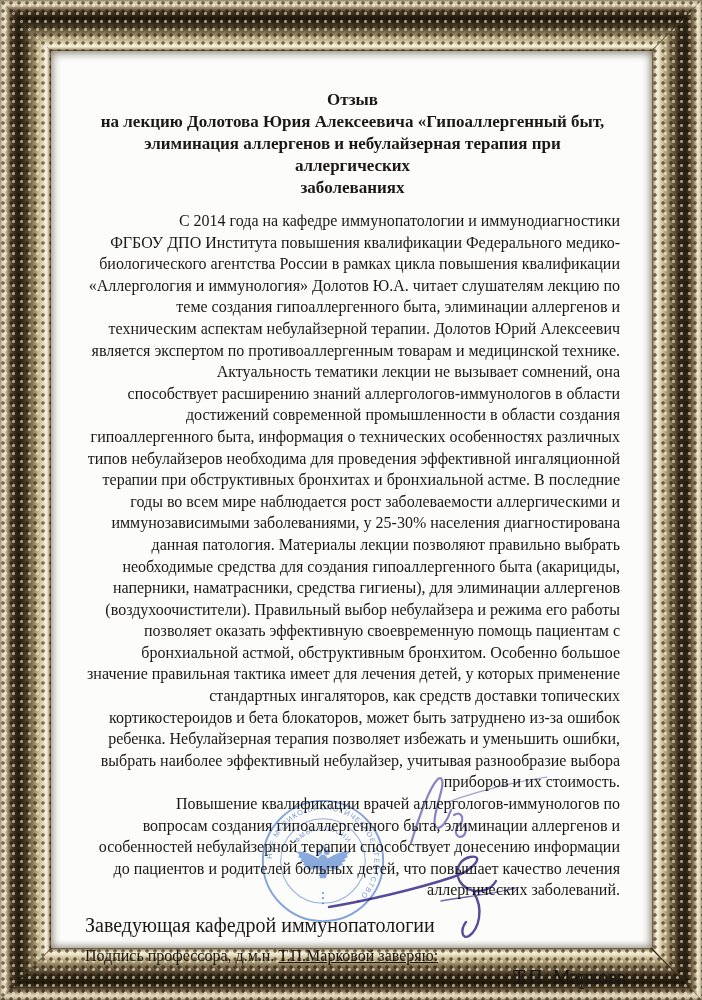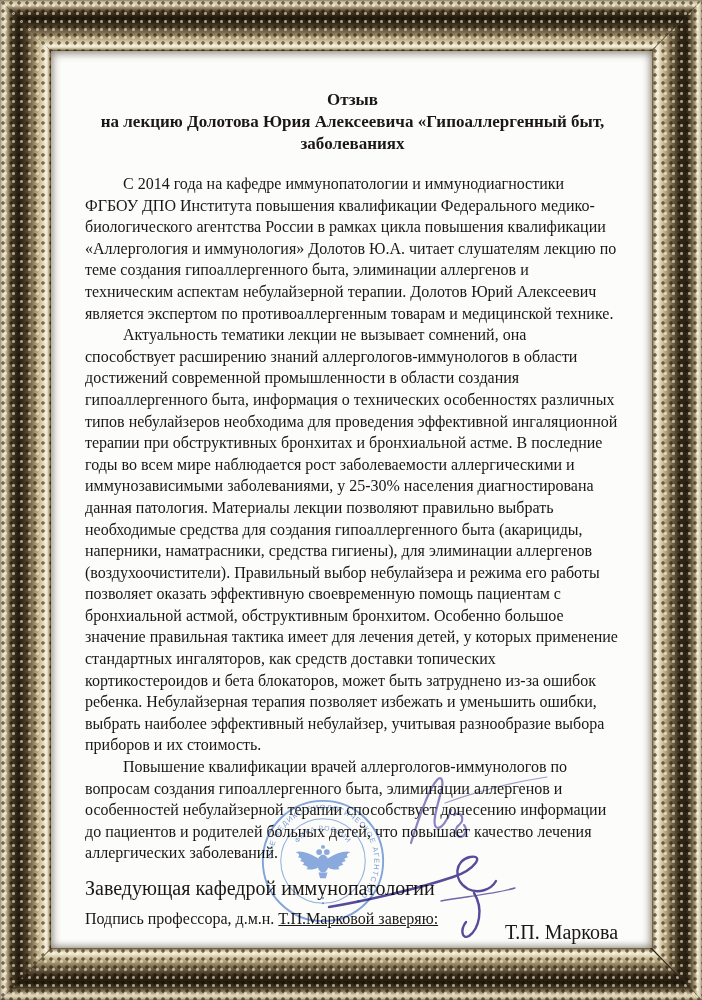--- a/index.html
+++ b/index.html
@@ -22,22 +22,22 @@
     --g:linear-gradient(90deg,#9a8c70 0%,#d9cfb4 4%,#e8dfc6 9%,#a2926f 15%,#4a3c26 24%,#2a2012 34%,#342916 44%,#5c4e35 54%,#8a7957 64%,#b3a27c 72%,#d5c6a0 80%,#ece3c8 87%,#f2ebd6 92%,#bcac86 96%,#5a4d35 100%);
     clip-path:polygon(0 0,100% 51px,100% calc(100% - 52px),0 100%);}
   .frame-right{top:0;bottom:0;right:0;width:50px;
     --g:linear-gradient(270deg,#9a8c70 0%,#d9cfb4 4%,#e8dfc6 9%,#a2926f 15%,#4a3c26 24%,#2a2012 34%,#342916 44%,#5c4e35 54%,#8a7957 64%,#b3a27c 72%,#d5c6a0 80%,#ece3c8 87%,#f2ebd6 92%,#bcac86 96%,#5a4d35 100%);
     clip-path:polygon(100% 0,100% 100%,0 calc(100% - 52px),0 51px);}
   
   .paper{position:absolute;left:51px;top:51px;right:50px;bottom:52px;background:#fcfcfa;
     box-shadow:inset 0 3px 9px rgba(55,45,25,.30), inset 0 -2px 6px rgba(55,45,25,.22),
                inset 3px 0 8px rgba(55,45,25,.20), inset -3px 0 8px rgba(55,45,25,.20);
     padding:38px 32px 0 34px;box-sizing:border-box;color:#1a1714;}
-  .doc-title{font-weight:bold;font-size:17px;line-height:22px;text-align:center;margin:0 0 18px 0;}
-  .para{margin:0;font-size:16px;line-height:21.6px;text-indent:38px;text-align:left;}
+  .doc-title{font-weight:bold;font-size:17px;line-height:22px;text-align:center;margin:0 0 11px 0;}
+  .para{margin:0;font-size:16px;line-height:21.6px;text-indent:38px;text-align:right;}
   .signoff{position:relative;margin-top:14px;font-size:20px;line-height:21.6px;}
   .certify{position:relative;margin-top:8px;font-size:16px;line-height:21.6px;}
   .name{position:absolute;left:420px;white-space:nowrap;}
   .u{text-decoration:underline;}
   
   .stamp{position:absolute;left:208px;top:746px;width:128px;height:128px;opacity:.85;
          mix-blend-mode:multiply;z-index:3;}
   .sig{position:absolute;mix-blend-mode:multiply;z-index:4;}
   .sig-markova{left:348px;top:718px;width:152px;height:92px;}
   .sig-borisov{left:272px;top:798px;width:196px;height:94px;}
@@ -50,30 +50,31 @@
   <div class="frame-strip frame-top"></div>
   <div class="frame-strip frame-bottom"></div>
   <div class="frame-strip frame-left"></div>
   <div class="frame-strip frame-right"></div>
 
   <div class="paper">
 
     <div class="doc-title">
       <div>Отзыв</div>
       <div>на лекцию Долотова Юрия Алексеевича «Гипоаллергенный быт,</div>
+      <div>элиминация аллергенов и небулайзерная терапия при аллергических</div>
       <div>заболеваниях</div>
     </div>
 
     <p class="para">С 2014 года на кафедре иммунопатологии и иммунодиагностики ФГБОУ ДПО Института повышения квалификации Федерального медико-биологического агентства России в рамках цикла повышения квалификации «Аллергология и иммунология» Долотов Ю.А. читает слушателям лекцию по теме создания гипоаллергенного быта, элиминации аллергенов и техническим аспектам небулайзерной терапии. Долотов Юрий Алексеевич является экспертом по противоаллергенным товарам и медицинской технике.</p>
     <p class="para">Актуальность тематики лекции не вызывает сомнений, она способствует расширению знаний аллергологов-иммунологов в области достижений современной промышленности в области создания гипоаллергенного быта, информация о технических особенностях различных типов небулайзеров необходима для проведения эффективной ингаляционной терапии при обструктивных бронхитах и бронхиальной астме. В последние годы во всем мире наблюдается рост заболеваемости аллергическими и иммунозависимыми заболеваниями, у 25-30% населения диагностирована данная патология. Материалы лекции позволяют правильно выбрать необходимые средства для соэдания гипоаллергенного быта (акарициды, наперники, наматрасники, средства гигиены), для элиминации аллергенов (воздухоочистители). Правильный выбор небулайзера и режима его работы позволяет оказать эффективную своевременную помощь пациентам с бронхиальной астмой, обструктивным бронхитом. Особенно большое значение правильная тактика имеет для лечения детей, у которых применение стандартных ингаляторов, как средств доставки топических кортикостероидов и бета блокаторов, может быть затруднено из-за ошибок ребенка. Небулайзерная терапия позволяет избежать и уменьшить ошибки, выбрать наиболее эффективный небулайзер, учитывая разнообразие выбора приборов и их стоимость.</p>
     <p class="para">Повышение квалификации врачей аллергологов-иммунологов по вопросам создания гипоаллергенного быта, элиминации аллергенов и особенностей небулайзерной терапии способствует донесению информации до пациентов и родителей больных детей, что повышает качество лечения аллергических заболеваний.</p>
 
     <div class="signoff">
       <div>Заведующая кафедрой иммунопатологии</div>
-      <span class="name" style="top:44px;">Т.П. Маркова</span>
+      <span class="name" style="top:52px;margin-left:8px;">Т.П. Маркова</span>
     </div>
 
     <div class="certify">
       <div><span>Подпись профессора, д.м.н. </span><span class="u">Т.П.Марковой заверяю:</span></div>
 
     </div>
 
     <svg class="stamp" viewBox="0 0 200 200">
       <circle cx="100" cy="100" r="94" fill="none" stroke="#4a7bd0" stroke-width="3" opacity=".8"></circle>
       <circle cx="100" cy="100" r="66" fill="none" stroke="#4a7bd0" stroke-width="1.6" opacity=".7"></circle>

